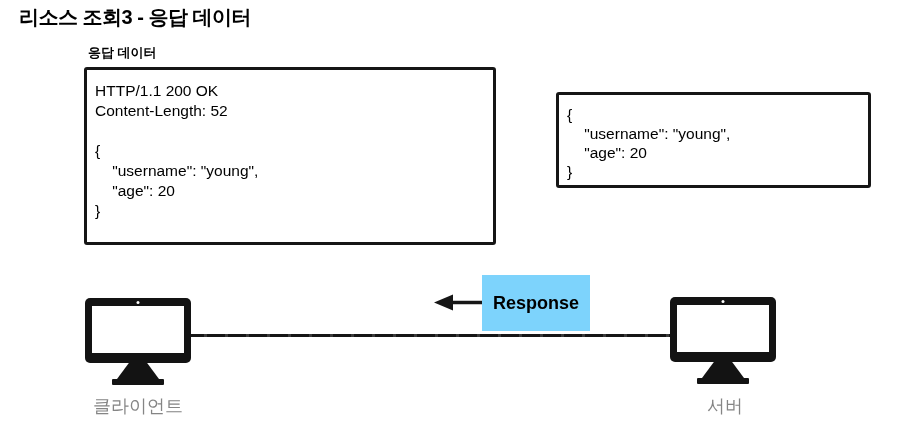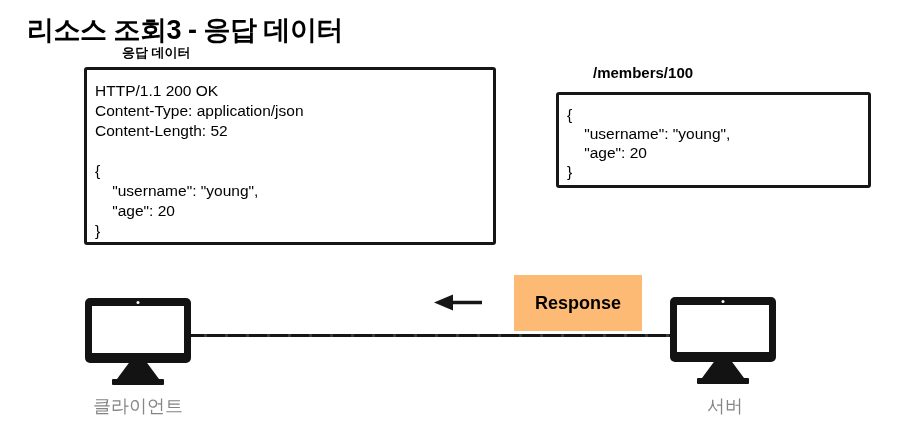--- a/index.html
+++ b/index.html
@@ -1,45 +1,45 @@
 <!DOCTYPE html>
 <html><head>
 <meta charset="utf-8">
 <style>
   html,body{margin:0;padding:0;background:#fff;}
   .slide{
     position:relative;width:907px;height:446px;background:#ffffff;
     font-family:"Liberation Sans",sans-serif;overflow:hidden;color:#000;
   }
   .title{
-    position:absolute;left:19px;top:4px;margin:8px;
-    font-size:27px;font-weight:800;letter-spacing:-0.5px;color:#000;
+    position:absolute;left:19px;top:4px;margin:0;
+    font-size:20px;font-weight:800;letter-spacing:-0.5px;color:#000;
   }
-  .panel-label{position:absolute;font-weight:bold;color:#000;margin-left:34px;}
+  .panel-label{position:absolute;font-weight:bold;color:#000;}
   .label-response{left:88px;top:44px;font-size:13px;}
   .label-resource{left:559px;top:64px;font-size:15px;}
   .sketch-box{
     position:absolute;background:#fff;border:3px solid #161616;border-radius:3px;
     box-sizing:border-box;
   }
   .left-box{left:84px;top:67px;width:412px;height:178px;padding:11px 0 0 8px;}
   .right-box{left:556px;top:92px;width:315px;height:96px;padding:10px 0 0 8px;}
   .code-line{
     font-size:15.5px;font-weight:normal;white-space:pre;color:#000;
     height:20px;line-height:20px;
   }
   .right-box .code-line{height:19px;line-height:19px;}
   .conn-line{
     position:absolute;left:186px;top:334px;width:488px;height:3px;
     background:repeating-linear-gradient(90deg,#161616 0 18px,#3a3a3a 18px 21px);
   }
   .arrow-left{position:absolute;left:432px;top:292px;}
   .response-chip{
-    position:absolute;left:514px;top:275px;width:128px;height:56px;
-    background:#fdba74;display:flex;align-items:center;justify-content:center;
+    position:absolute;left:482px;top:275px;width:108px;height:56px;
+    background:#7dd3fc;display:flex;align-items:center;justify-content:center;
     font-size:18px;font-weight:bold;color:#000;
   }
   .monitor{position:absolute;width:106px;}
   .client-monitor{left:85px;top:298px;}
   .server-monitor{left:670px;top:297px;}
   .m-frame{position:relative;width:106px;height:65px;background:#131313;border-radius:5px;}
   .m-cam{
     position:absolute;top:3px;left:50%;transform:translateX(-50%);
     width:3px;height:3px;background:#fff;border-radius:50%;
   }
@@ -60,30 +60,28 @@
 <body>
 
 <div class="slide">
 
   <h1 class="title">리소스 조회3 - 응답 데이터</h1>
 
   <div class="panel-label label-response">응답 데이터</div>
 
   <div class="sketch-box left-box">
     <div class="code-line">HTTP/1.1 200 OK</div>
-    <div class="code-line">Content-Type: application/json</div>
     <div class="code-line">Content-Length: 52</div>
     <div class="code-line"></div>
     <div class="code-line">{</div>
     <div class="code-line">    "username": "young",</div>
     <div class="code-line">    "age": 20</div>
     <div class="code-line">}</div>
   </div>
 
-  <div class="panel-label label-resource">/members/100</div>
 
   <div class="sketch-box right-box">
     <div class="code-line">{</div>
     <div class="code-line">    "username": "young",</div>
     <div class="code-line">    "age": 20</div>
     <div class="code-line">}</div>
   </div>
 
   <div class="conn-line"></div>
 

